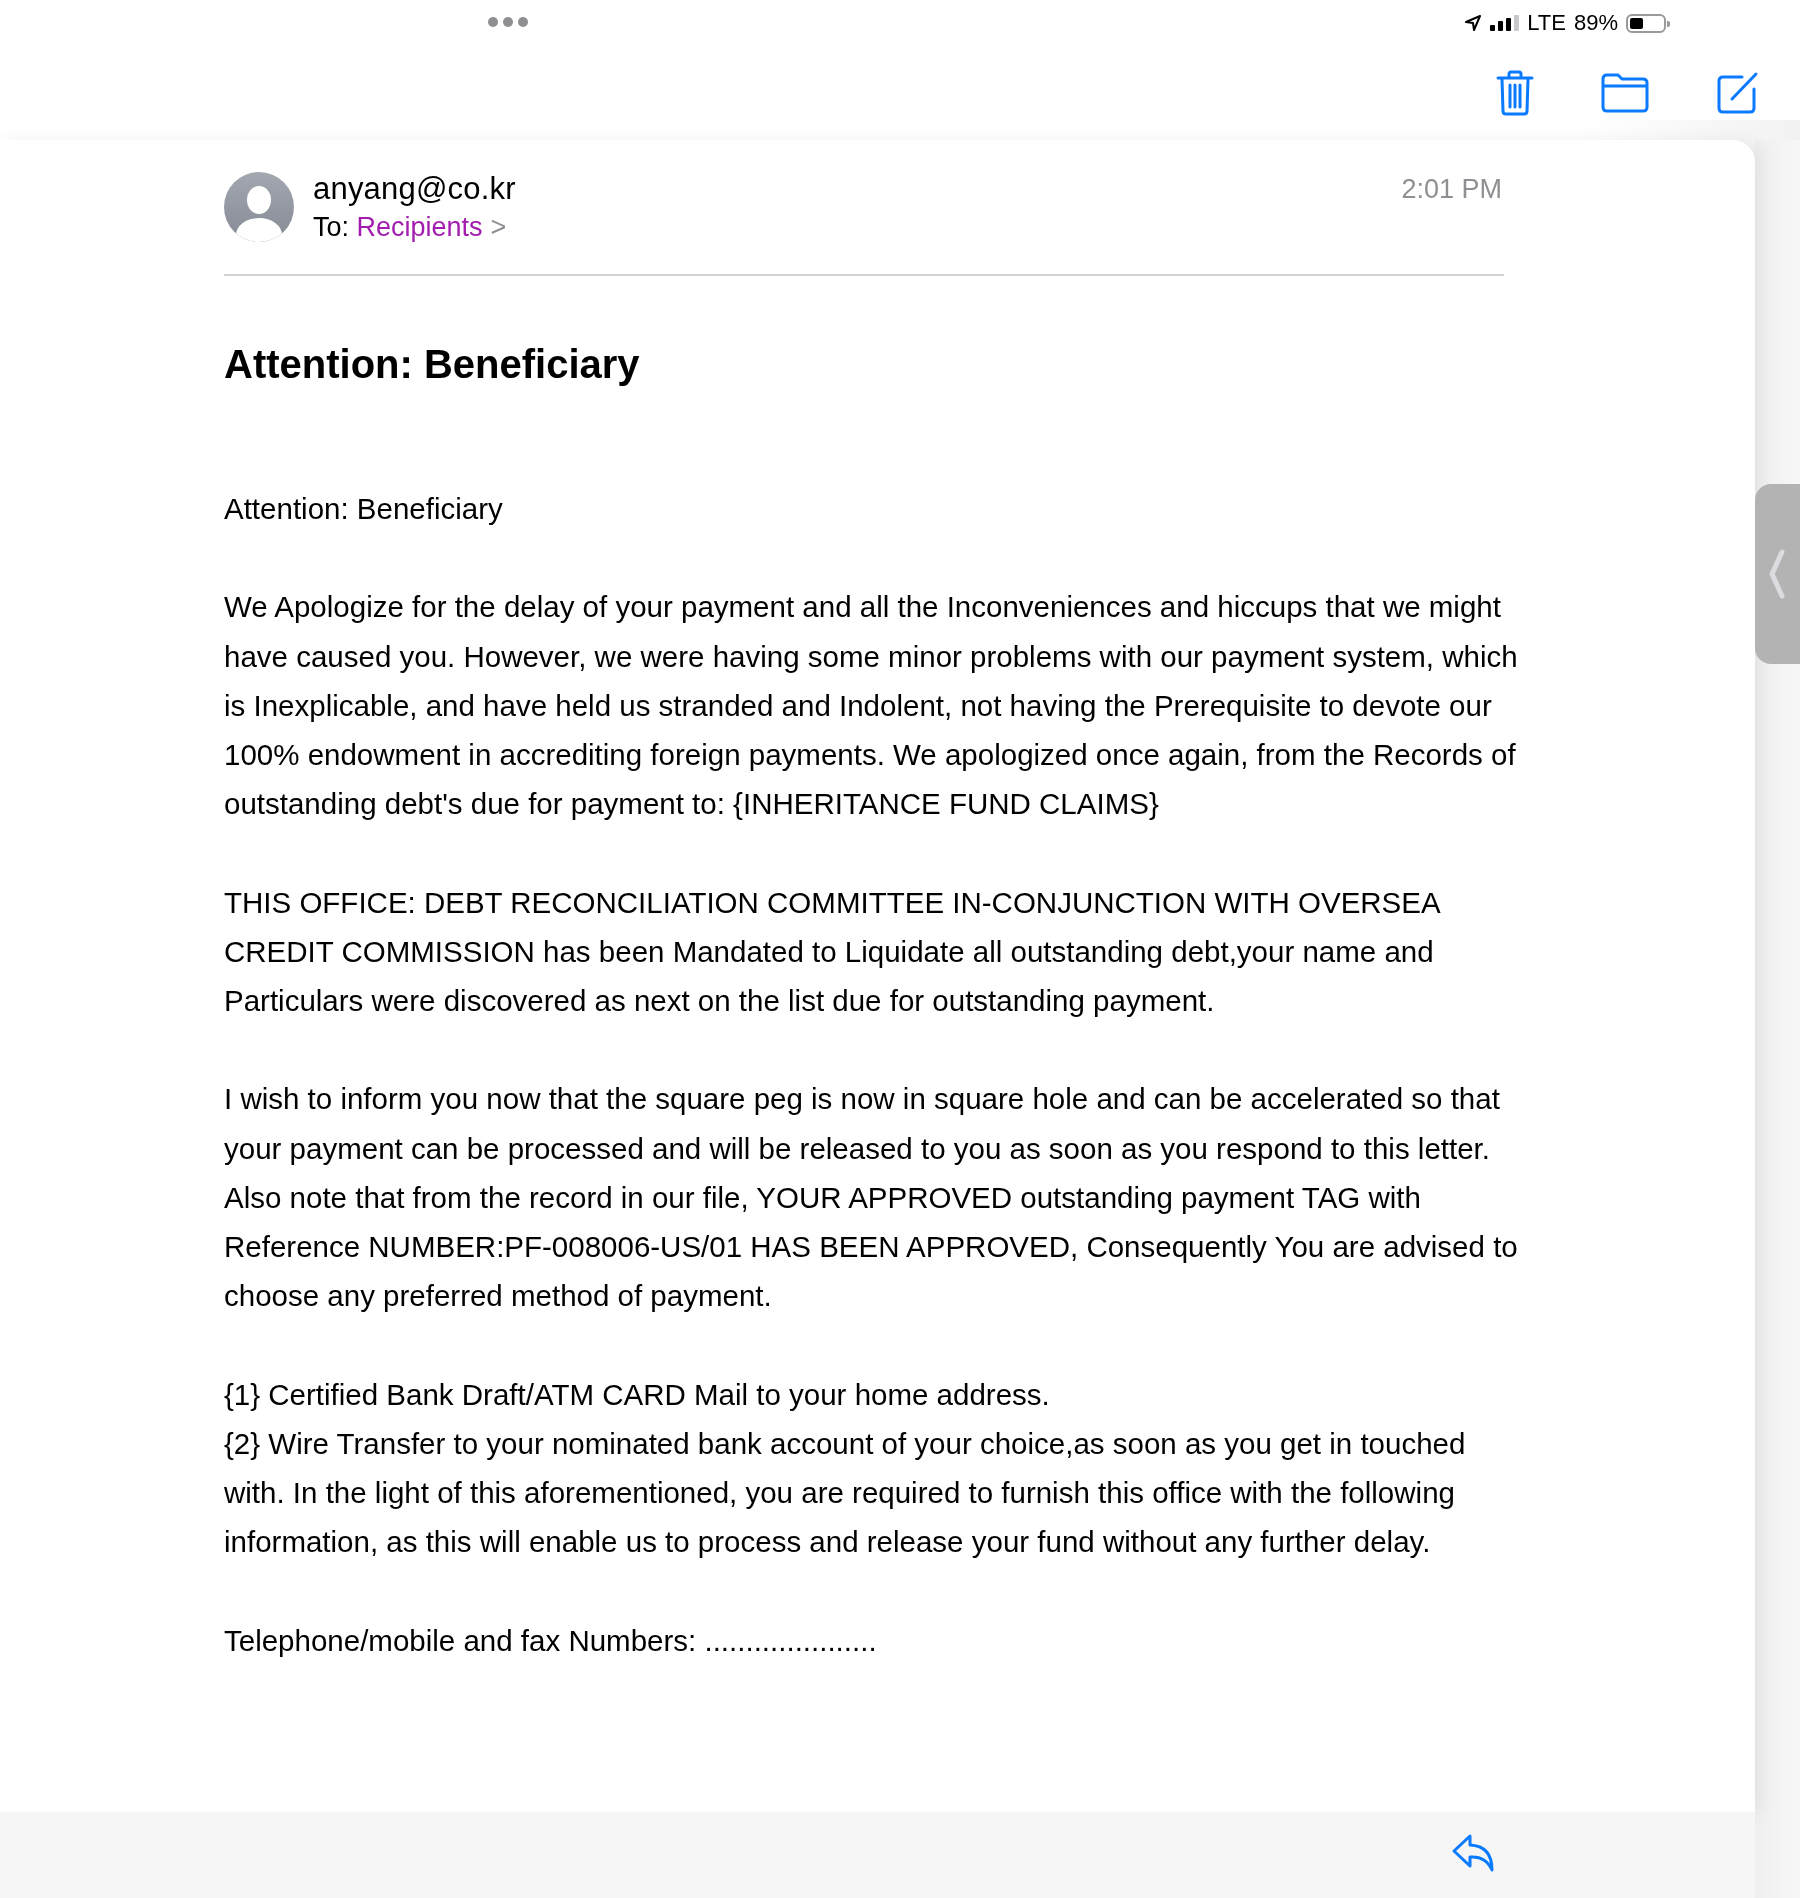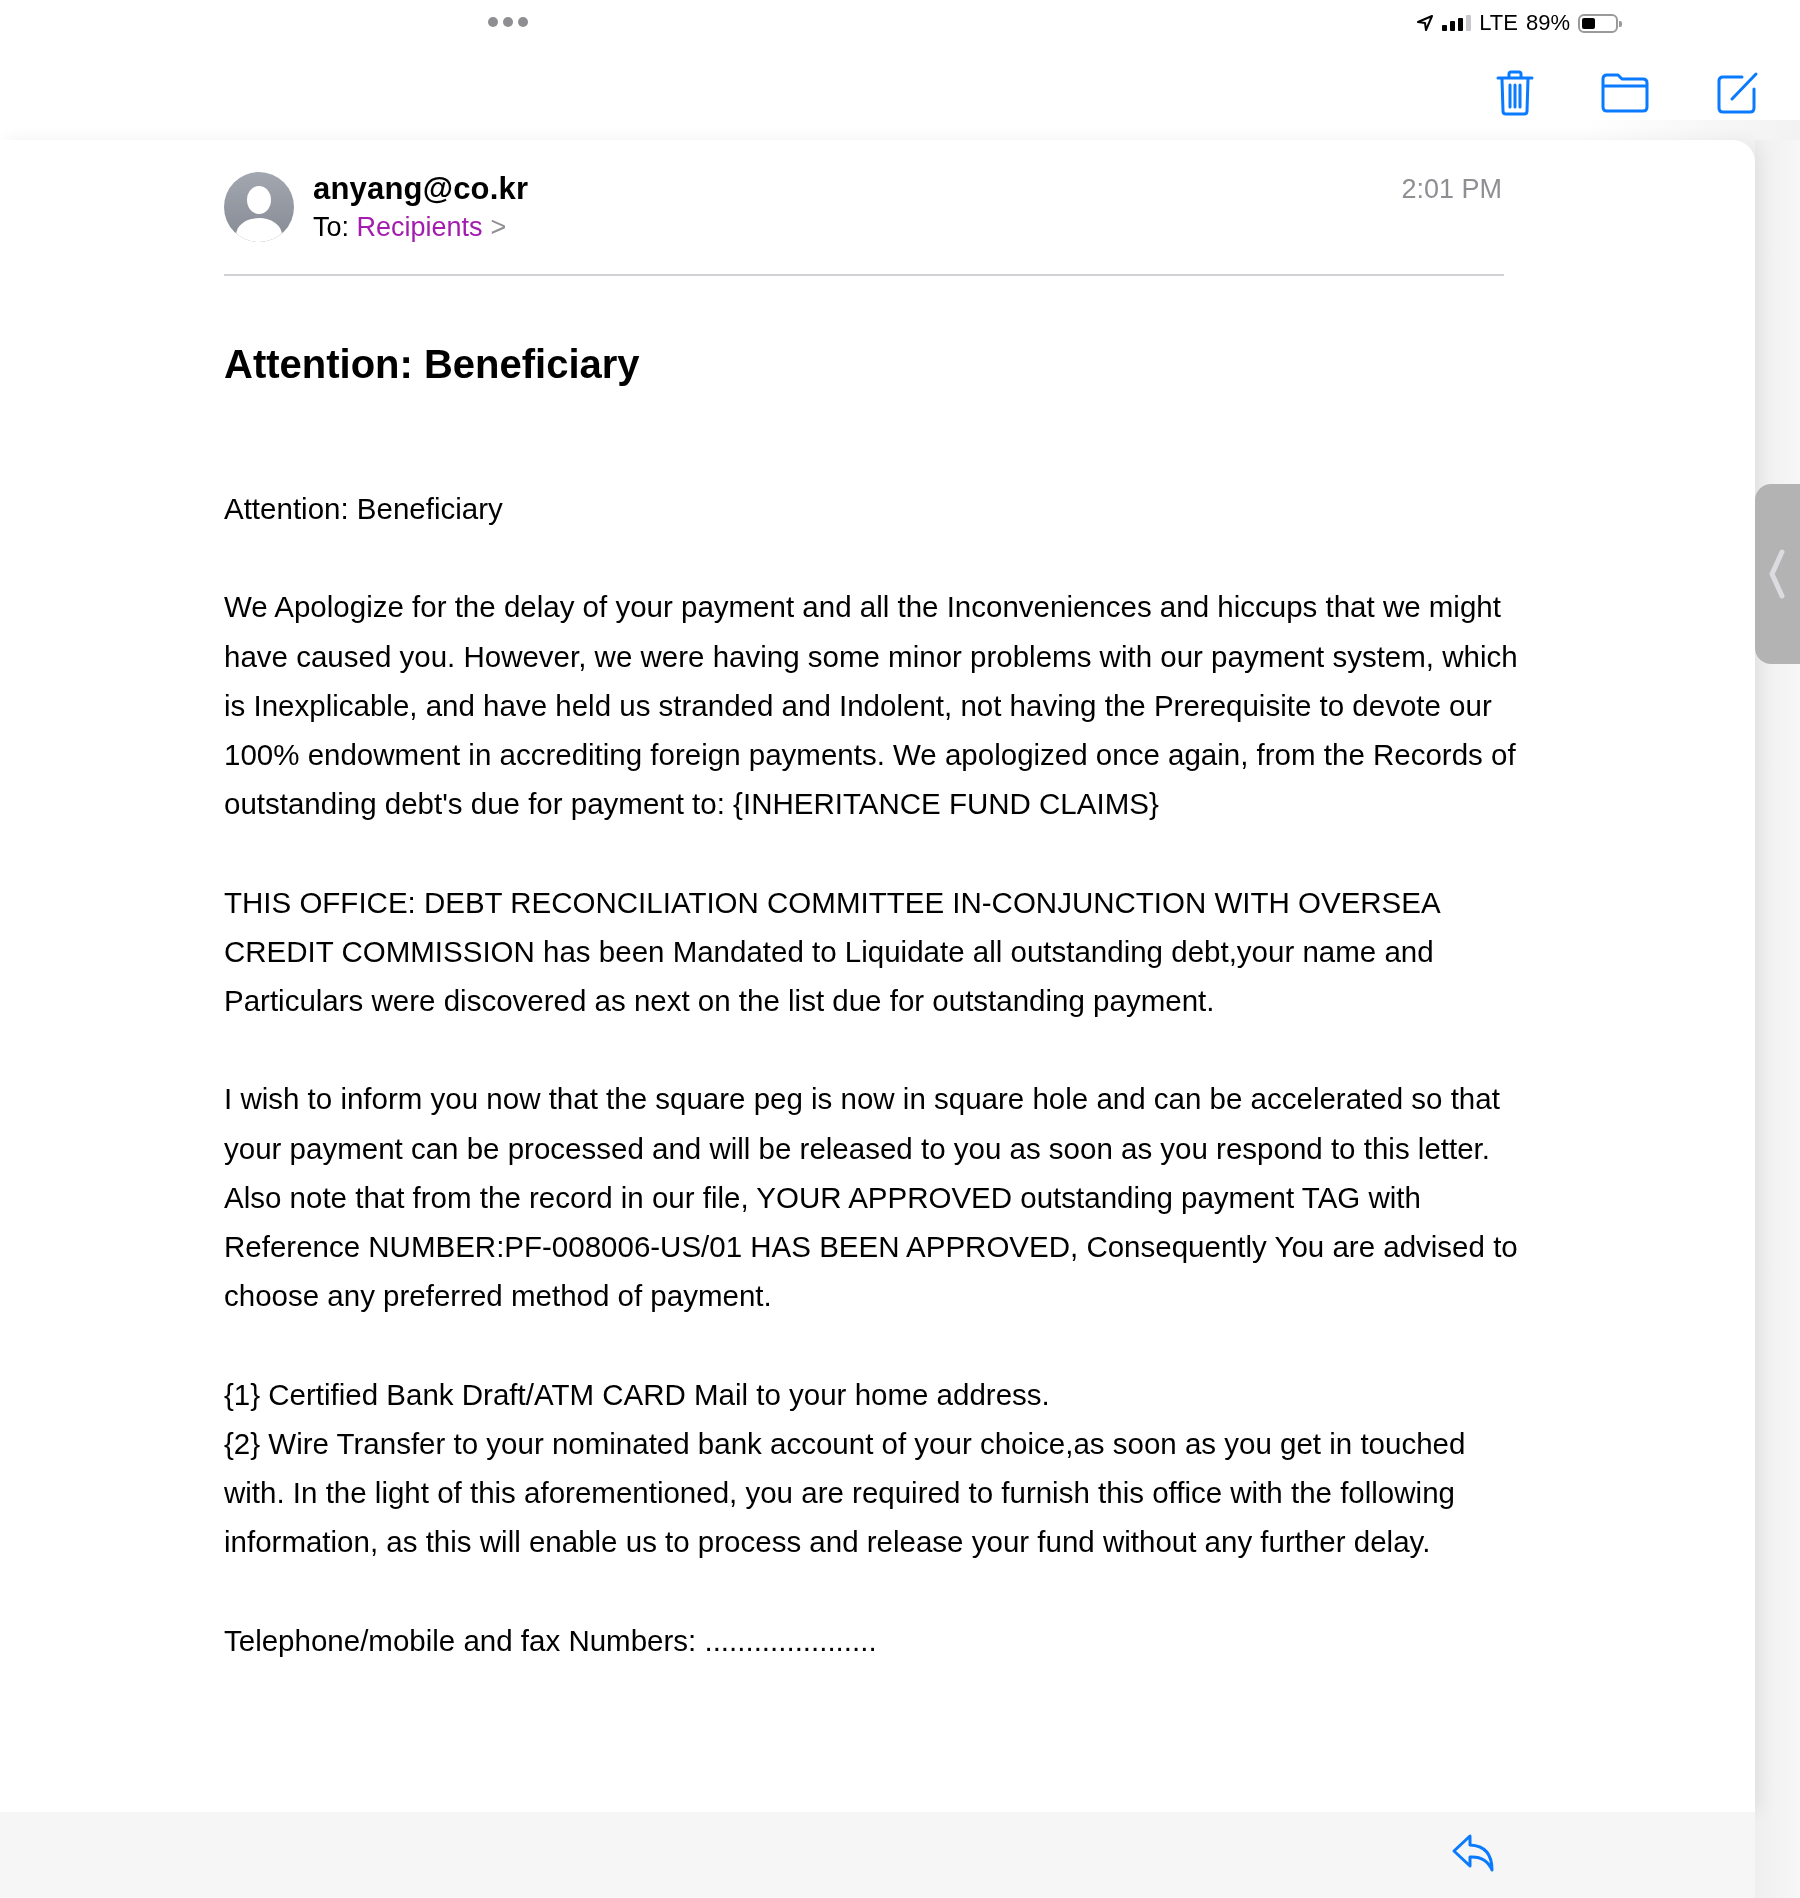--- a/index.html
+++ b/index.html
@@ -2,21 +2,21 @@
 <html><head>
 <meta charset="utf-8">
 <style>
   html, body { margin:0; padding:0; }
   body {
     width:1800px; height:1898px; position:relative; overflow:hidden;
     background:#ffffff;
     font-family:"Liberation Sans", "DejaVu Sans", sans-serif;
     color:#000;
   }
-  .statusbar { position:absolute; left:0; top:0; width:1648px; height:48px; }
+  .statusbar { position:absolute; left:0; top:0; width:1648px; height:48px;padding-left:48px; }
   .multitask-dots { position:absolute; left:488px; top:17px; display:flex; gap:5px; }
   .multitask-dots span { width:10px; height:10px; border-radius:50%; background:#8e8e93; display:block; }
   .status-right { position:absolute; right:30px; top:8px; height:30px; display:flex; align-items:center; gap:8px; font-size:22px; color:#000; }
   .signal { display:flex; align-items:flex-end; gap:3px; height:16px; }
   .signal i { display:block; width:5px; background:#000; border-radius:1px; }
   .signal i.off { background:#c7c7cc; }
   .battery { width:40px; height:19px; border:2px solid #9a9a9a; border-radius:6px; position:relative; box-sizing:border-box; }
   .battery .fill { position:absolute; left:2px; top:2px; bottom:2px; width:13px; background:#000; border-radius:2px; }
   .battery .nub { position:absolute; right:-6px; top:5px; width:3px; height:6px; background:#9a9a9a; border-radius:0 2px 2px 0; }
 
@@ -26,21 +26,21 @@
   .card-shadow { position:absolute; left:0; top:120px; width:1800px; height:1778px;
     background:linear-gradient(to right, #ffffff 0%, #ffffff 88%, #f2f2f2 100%); }
   .card { position:absolute; left:0; top:140px; width:1755px; height:1672px; background:#fff;
     border-top-right-radius:22px; box-shadow: 6px 0 18px rgba(0,0,0,0.06); }
 
   .avatar { position:absolute; left:224px; top:172px; width:70px; height:70px; border-radius:50%;
     background:linear-gradient(#a3a7b0,#858a94); overflow:hidden; }
   .avatar .head { position:absolute; left:23px; top:14px; width:24px; height:28px; border-radius:50%; background:#fff; }
   .avatar .body { position:absolute; left:12px; top:46px; width:46px; height:34px; border-radius:50% 50% 0 0; background:#fff; }
 
-  .sender { position:absolute; left:313px; top:171px; font-size:31px; font-weight:700; letter-spacing:0.2px; }
+  .sender { position:absolute; left:313px; top:171px; font-size:31px; font-weight:400; letter-spacing:0.2px; }
   .to-line { position:absolute; left:313px; top:212px; font-size:27px; color:#000; }
   .to-line .recips { color:#a21caf; }
   .to-line .chev { color:#8e8e93; margin-left:8px; }
   .time { position:absolute; right:298px; top:174px; font-size:27px; color:#8e8e93; }
   .divider { position:absolute; left:224px; top:274px; width:1280px; height:2px; background:#d1d1d6; }
 
   .subject { position:absolute; left:224px; top:342px; font-size:40px; font-weight:700; }
 
   .body-text { position:absolute; left:224px; top:484px; width:1300px; font-size:29.5px; line-height:49.2px; color:#000; }
   .body-text p { margin:0; }

